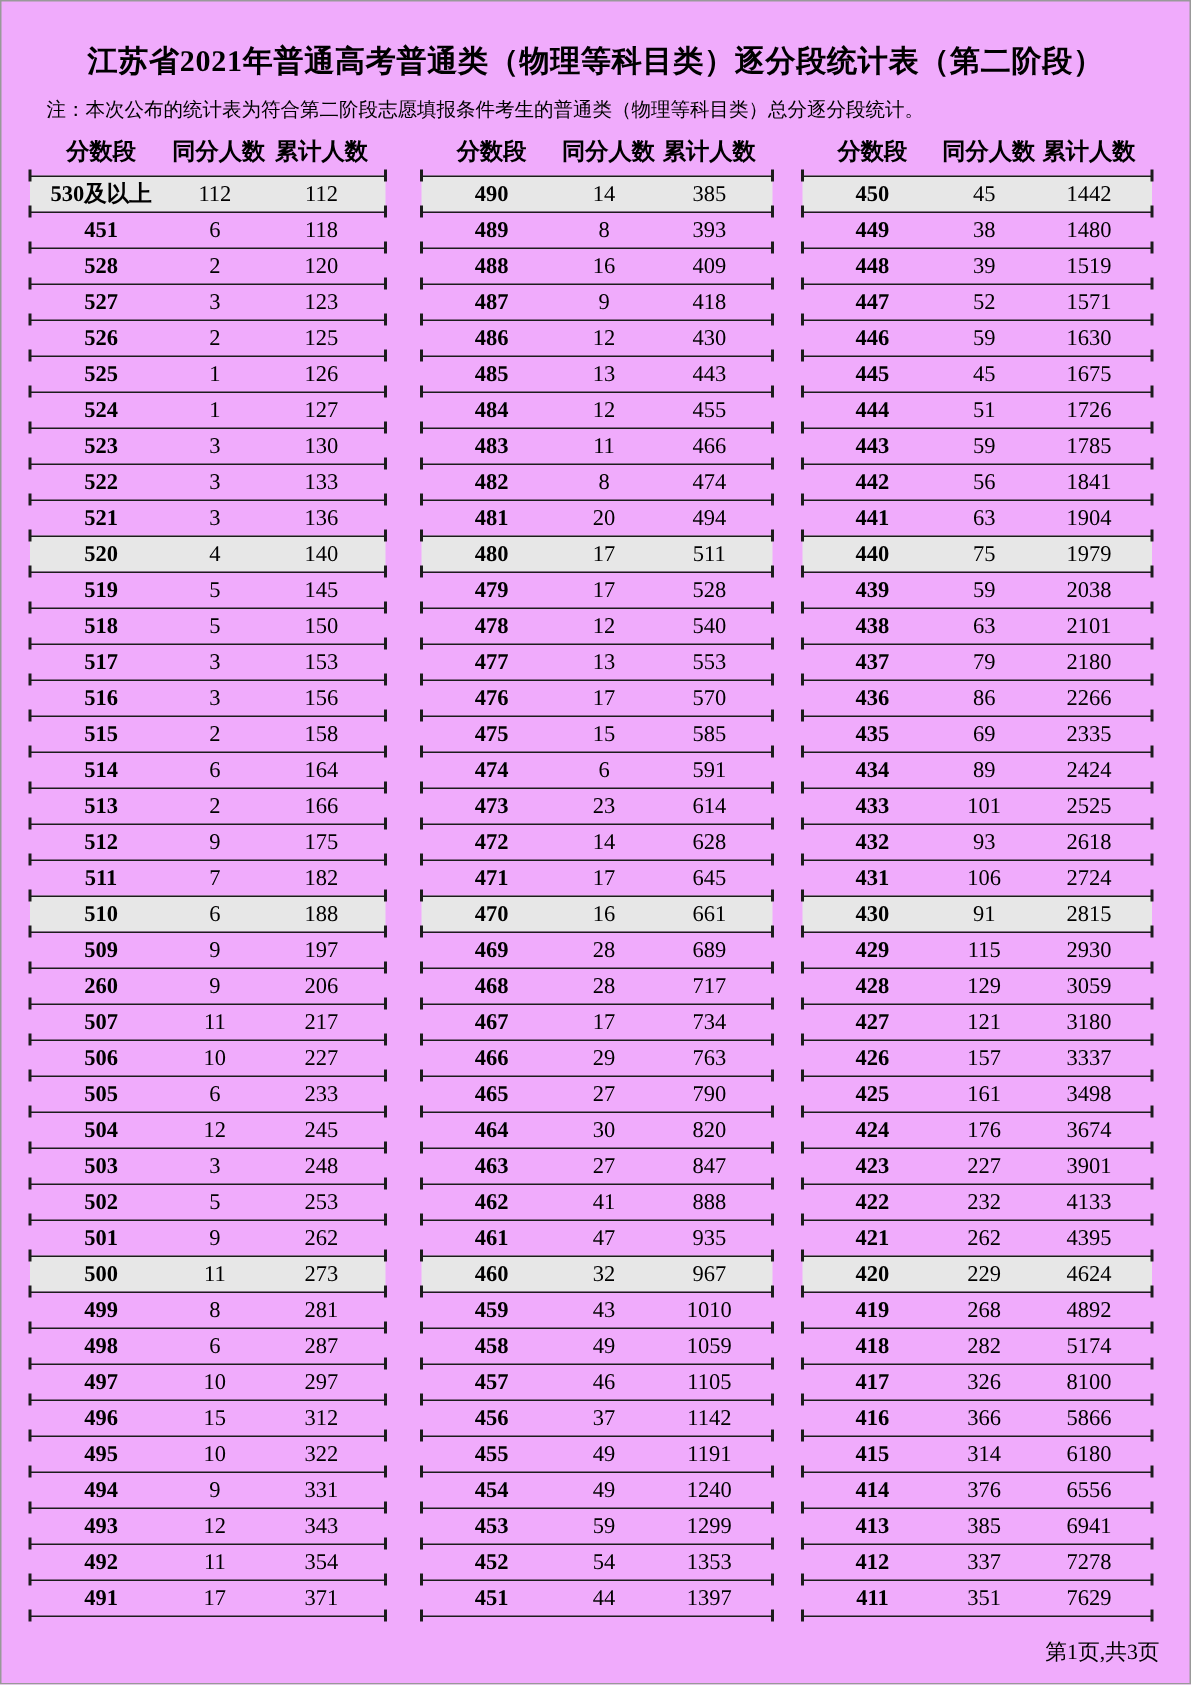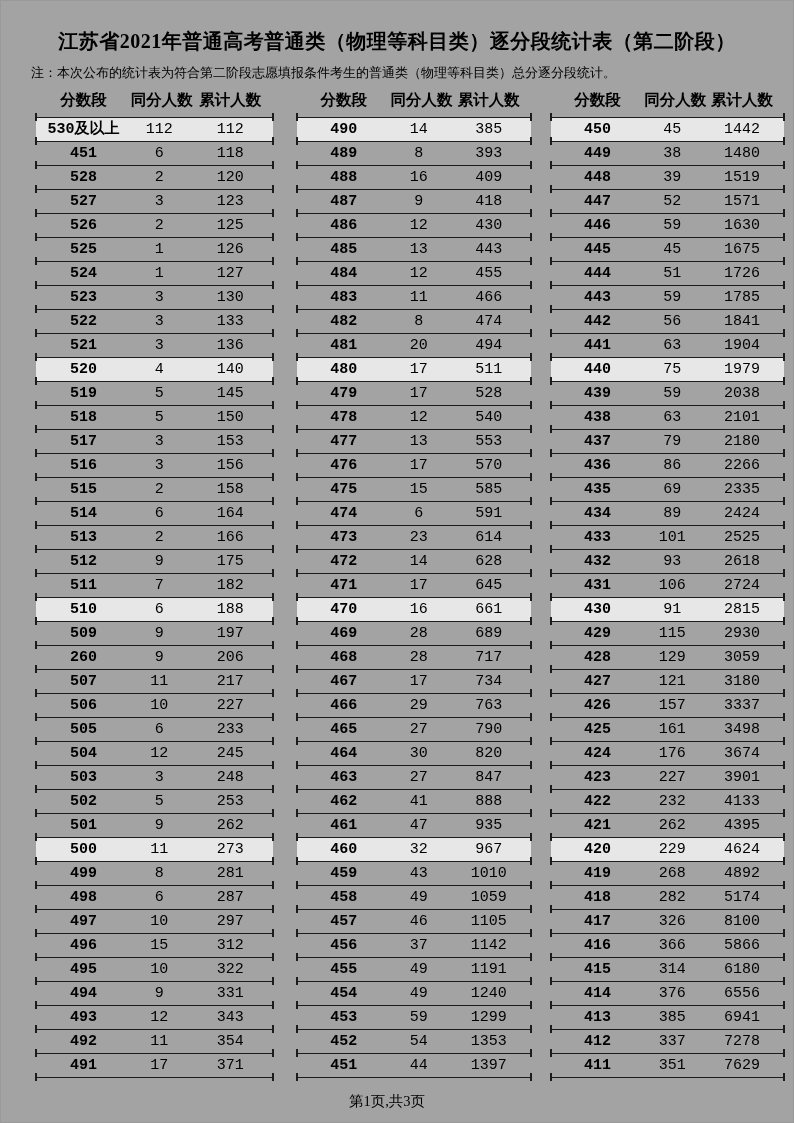--- a/index.html
+++ b/index.html
@@ -6,43 +6,42 @@
     --shade:#e7e7e7;
     --line:#1c1c1c;
     --pageborder:#999999;
   }
   *{margin:0;padding:0;box-sizing:border-box;}
   html,body{width:794px;height:1123px;background:#ffffff;}
   body{font-family:"Liberation Serif","DejaVu Serif",serif;color:#000;}
   .page{
     position:relative;
     width:794px;height:1123px;
-    background:#a3a3a3;
+    background:#f0abfc;
     border:1px solid var(--pageborder);
     padding-top:27px;
     overflow:hidden;
   }
   .title{
     text-align:center;
     font-size:20px;
     font-weight:bold;
     line-height:27px;
     letter-spacing:0.5px;
   }
   .note{
     margin:7px 0 0 30px;
     font-size:13px;
     line-height:21px;
   }
   .tables{
     display:flex;
-    padding-left:35px;
+    padding-left:19px;
     margin-top:8px;
     align-items:center;
-    font-family:Liberation Mono, monospace;
   }
   .tcol{width:237px;flex:0 0 auto;}
   .tcol:nth-child(2){margin-left:24px;width:234px;}
   .tcol:nth-child(3){margin-left:20px;width:233px;}
   .thead{
     display:grid;
     grid-template-columns:40% 24% 36%;
     font-weight:bold;
     font-size:15.5px;
     height:21px;
@@ -74,21 +73,21 @@
   .tend{
     position:relative;
     height:0;
     border-top:1.5px solid var(--line);
   }
   .cell{text-align:center;line-height:22px;}
   .cell.c0{font-weight:bold;}
   .footer{
     margin-top:14px;
     padding-right:20px;
-    text-align:center;
+    text-align:right;
     font-size:14.5px;
   }
 </style>
 </head>
 <body>
 
 <div class="page">
   <div class="title">江苏省2021年普通高考普通类（物理等科目类）逐分段统计表（第二阶段）</div>
   <div class="note">注：本次公布的统计表为符合第二阶段志愿填报条件考生的普通类（物理等科目类）总分逐分段统计。</div>
 

